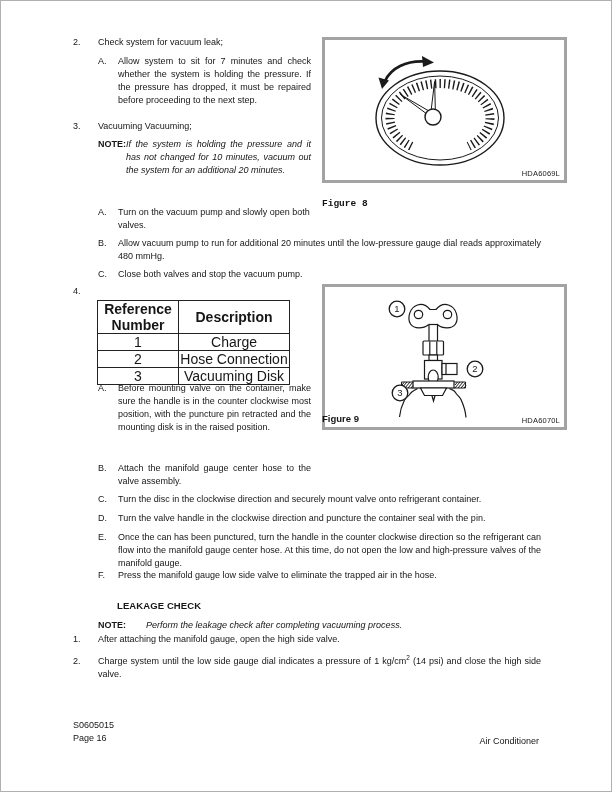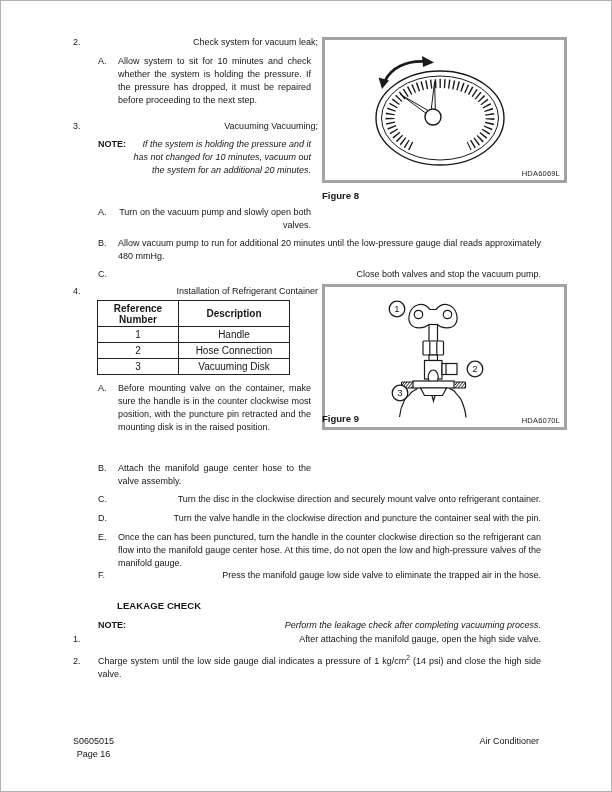--- a/index.html
+++ b/index.html
@@ -7,38 +7,38 @@
     position:relative; width:612px; height:792px; margin:0 auto;
     background:#fff; border:1px solid #b0b0b0; box-sizing:border-box;
     font-family:"Liberation Sans","DejaVu Sans",sans-serif;
     font-size:9px; line-height:13px; color:#161616;
     overflow:hidden;
   }
   .abs { position:absolute; }
   .row { display:flex; align-items:flex-start; }
   .num { flex:0 0 25px; }
   .ltr { flex:0 0 20px; }
-  .txt { flex:1 1 auto;text-align:right; }
+  .txt { flex:1 1 auto; }
   .just { text-align:justify; }
   .note-label { flex:0 0 25px; font-weight:bold; }
   .note-label-wide { flex:0 0 48px; font-weight:bold; }
-  .note-text { flex:1 1 auto; font-style:italic;text-align:right; }
+  .note-text { flex:1 1 auto; font-style:italic; }
   .fig-caption { font-weight:bold; font-size:9.5px; }
   .lc-heading { font-weight:bold; font-size:9.5px; letter-spacing:0.1px;margin-left:44px; }
   .figure-box {
     position:absolute; width:245px; height:146px; background:#fff;
     border:3px solid #a3a3a3; box-sizing:border-box;
   }
   .fig-code {
     position:absolute; right:4px; bottom:2px;
     font-size:7.5px; line-height:9px; letter-spacing:0.2px; color:#222;
   }
   table.ref-table {
     border-collapse:collapse; table-layout:fixed; width:192px;
-    font-size:10px; line-height:11px; color:#161616;
+    font-size:14px; line-height:16px; color:#161616;
   }
   table.ref-table th, table.ref-table td {
     border:1px solid #222; text-align:center; vertical-align:middle; padding:0;
   }
   table.ref-table th { font-weight:bold; height:25px; }
   table.ref-table td { height:15px; font-weight:normal; }
   .col-ref { width:81px; } .col-desc { width:111px; }
   sup.sq { font-size:6.5px; line-height:0; vertical-align:super; }
   .footer { font-size:9px; line-height:13px; }
   svg { display:block; }
@@ -47,21 +47,21 @@
 <body>
 
 <div class="page">
 
   <div class="abs row" style="left:72px; top:35px; width:245px;">
     <span class="num">2.</span>
     <span class="txt">Check system for vacuum leak;</span>
   </div>
   <div class="abs row" style="left:97px; top:54px; width:213px;">
     <span class="ltr">A.</span>
-    <span class="txt just">Allow system to sit for 10 minutes and check whether the system is holding the pressure. If the pressure has dropped, it must be repaired before proceeding to the next step.</span>
+    <span class="txt just">Allow system to sit for 7 minutes and check whether the system is holding the pressure. If the pressure has dropped, it must be repaired before proceeding to the next step.</span>
   </div>
 
   <div class="abs row" style="left:72px; top:119px; width:245px;">
     <span class="num">3.</span>
     <span class="txt">Vacuuming Vacuuming;</span>
   </div>
   <div class="abs row" style="left:97px; top:137px; width:213px;">
     <span class="note-label">NOTE:</span>
     <span class="note-text just">If the system is holding the pressure and it has not changed for 10 minutes, vacuum out the system for an additional 20 minutes.</span>
   </div>
@@ -73,39 +73,38 @@
     <span class="ltr">B.</span>
     <span class="txt just">Allow vacuum pump to run for additional 20 minutes until the low-pressure gauge dial reads approximately 480 mmHg.</span>
   </div>
   <div class="abs row" style="left:97px; top:267px; width:443px;">
     <span class="ltr">C.</span>
     <span class="txt">Close both valves and stop the vacuum pump.</span>
   </div>
 
   <div class="abs row" style="left:72px; top:284px; width:245px;">
     <span class="num">4.</span>
-    <span class="txt">Installation of Refrigerant Container</span>
   </div>
 
   <div class="abs" style="left:96px; top:299px;">
     <table class="ref-table">
       <colgroup>
           <col class="col-ref">
           <col class="col-desc">
         </colgroup>
       <thead>
         <tr>
           <th>Reference Number</th>
           <th>Description</th>
         </tr>
       </thead>
       <tbody>
         <tr>
           <td>1</td>
-          <td>Handle</td>
+          <td>Charge</td>
         </tr>
         <tr>
           <td>2</td>
           <td>Hose Connection</td>
         </tr>
         <tr>
           <td>3</td>
           <td>Vacuuming Disk</td>
         </tr>
       </tbody>
@@ -160,21 +159,21 @@
         <polygon points="105.5,75.5 110.5,76.5 109.6,41.5" fill="#fff" stroke-width="1"></polygon>
         <polygon points="106.5,72.5 108,78.5 75.5,54.5" fill="#fff" stroke-width="1"></polygon>
         <circle cx="108" cy="77" r="8" fill="#fff" stroke-width="1.4"></circle>
         <path d="M 60 41 C 66 28, 81 20.5, 100 21.5" stroke-width="2.6"></path>
         <polygon points="109,22.5 97,16 98,27" fill="#1a1a1a" stroke="none"></polygon>
         <polygon points="57,49 53.5,37.5 64,40.5" fill="#1a1a1a" stroke="none"></polygon>
       </g>
     </svg>
     <div class="fig-code">HDA6069L</div>
   </div>
-  <div class="abs fig-caption" style="left:321px; top:188px;">Figure 8</div>
+  <div class="abs fig-caption" style="left:321px; top:196px;font-family:Liberation Mono, monospace;">Figure 8</div>
 
   <div class="figure-box" style="left:321px; top:283px;">
     <svg width="215" height="144" viewBox="0 0 215 144">
       <g stroke="#1a1a1a" fill="none" stroke-width="1.2">
 
         <path d="M 103 38 C 99 41.5, 89 42.5, 85.5 37 C 82 31.5, 84.5 20.5, 92.5 18 C 98 16.3, 102.5 19.5, 105 22.5 L 111 22.5 C 113.5 19.5, 118 16.3, 123.5 18 C 131.5 20.5, 134 31.5, 130.5 37 C 127 42.5, 117 41.5, 113 38 Z" fill="#fff"></path>
         <circle cx="93.5" cy="27.5" r="4.2" fill="#fff"></circle>
         <circle cx="122.5" cy="27.5" r="4.2" fill="#fff"></circle>
 
         <rect x="104" y="37.5" width="8.5" height="17" fill="#fff"></rect>
@@ -213,19 +212,19 @@
       <g fill="#1a1a1a" font-size="9.5" text-anchor="middle" font-family="Liberation Sans, sans-serif">
         <text x="72" y="25.4">1</text>
         <text x="150" y="85.4">2</text>
         <text x="75" y="109.4">3</text>
       </g>
     </svg>
     <div class="fig-code">HDA6070L</div>
   </div>
   <div class="abs fig-caption" style="left:321px; top:411px;">Figure 9</div>
 
-  <div class="abs footer" style="left:72px; top:734px;text-align:center;">
+  <div class="abs footer" style="left:72px; top:718px;">
     <div>S0605015</div>
     <div>Page 16</div>
   </div>
   <div class="abs footer" style="right:72px; top:734px; text-align:left;">Air Conditioner</div>
 
 </div>
 
 </body></html>

